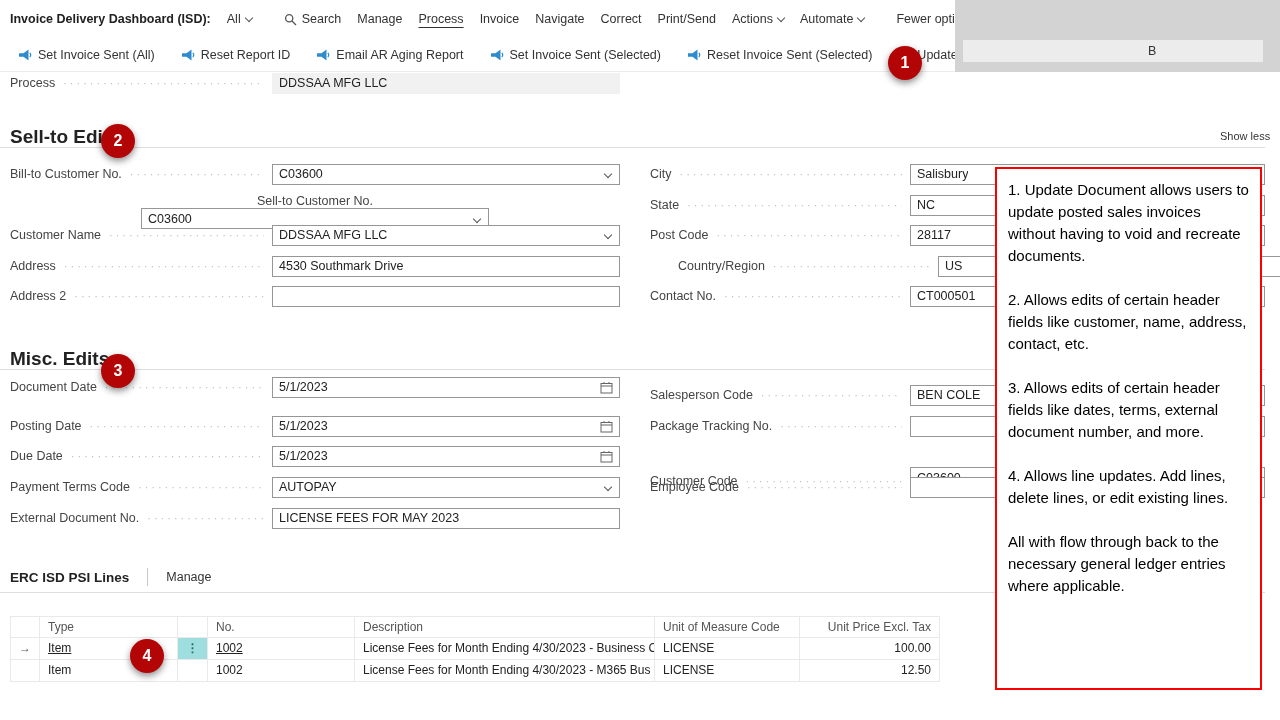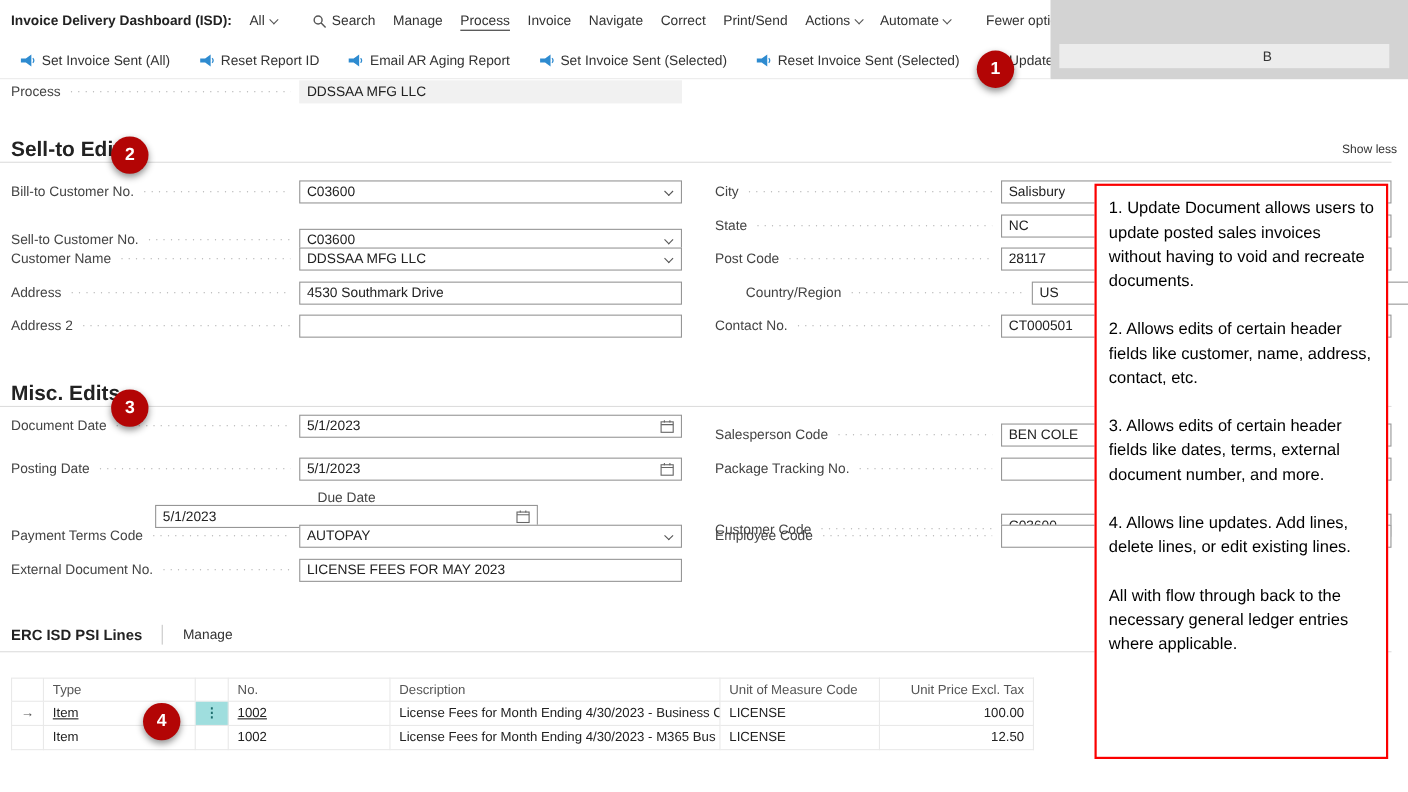--- a/index.html
+++ b/index.html
@@ -182,21 +182,21 @@
 <div class="show-less" style="left:1220px; top:130px;">Show less</div>
 
 <div class="frow colL" style="top:163px;">
   <span class="flabel">Bill-to Customer No.</span>
     <span class="leader"></span>
   <div class="fld">
       <span class="fval">C03600</span>
       <span class="chev-i"></span>
     </div>
 </div>
-<div class="frow colL" style="top:207px;">
+<div class="frow colL" style="top:194px;flex-direction:column;">
   <span class="flabel">Sell-to Customer No.</span>
     <span class="leader"></span>
   <div class="fld">
       <span class="fval">C03600</span>
       <span class="chev-i"></span>
     </div>
 </div>
 <div class="frow colL" style="top:224px;">
   <span class="flabel">Customer Name</span>
     <span class="leader"></span>
@@ -278,21 +278,21 @@
   <div class="fld">
       <span class="fval">5/1/2023</span>
     <svg width="13" height="13" viewBox="0 0 13 13">
         <rect x="1" y="2.5" width="11" height="9.5" fill="none" stroke="#666" stroke-width="1"></rect>
         <line x1="1" y1="5" x2="12" y2="5" stroke="#666"></line>
         <line x1="4" y1="1" x2="4" y2="3" stroke="#666"></line>
         <line x1="9" y1="1" x2="9" y2="3" stroke="#666"></line>
       </svg>
   </div>
 </div>
-<div class="frow colL" style="top:445px;flex-direction:column;">
+<div class="frow colL" style="top:445px;">
   <span class="flabel">Due Date</span>
     <span class="leader"></span>
   <div class="fld">
       <span class="fval">5/1/2023</span>
     <svg width="13" height="13" viewBox="0 0 13 13">
         <rect x="1" y="2.5" width="11" height="9.5" fill="none" stroke="#666" stroke-width="1"></rect>
         <line x1="1" y1="5" x2="12" y2="5" stroke="#666"></line>
         <line x1="4" y1="1" x2="4" y2="3" stroke="#666"></line>
         <line x1="9" y1="1" x2="9" y2="3" stroke="#666"></line>
       </svg>

